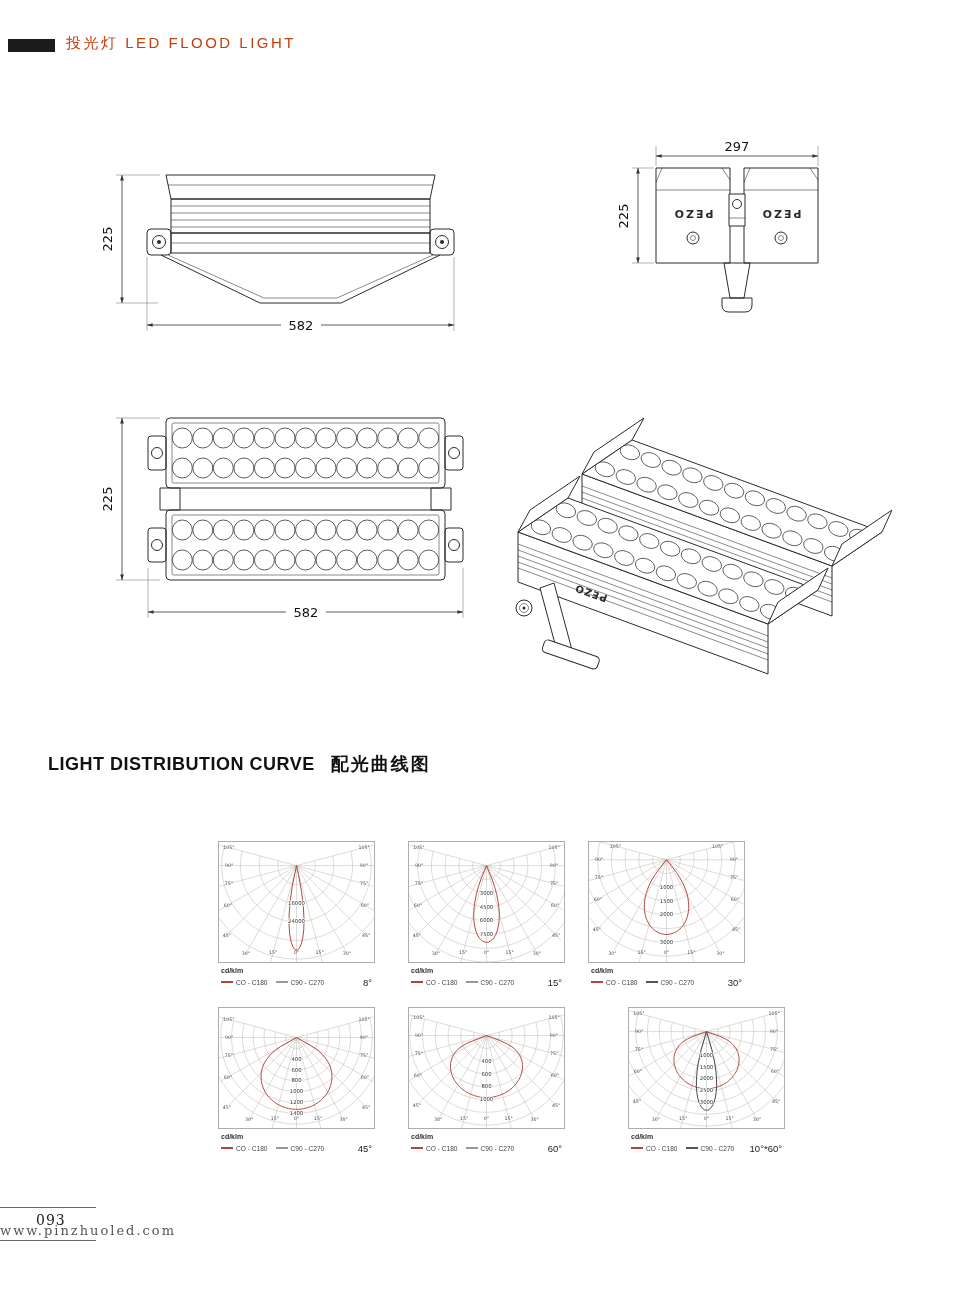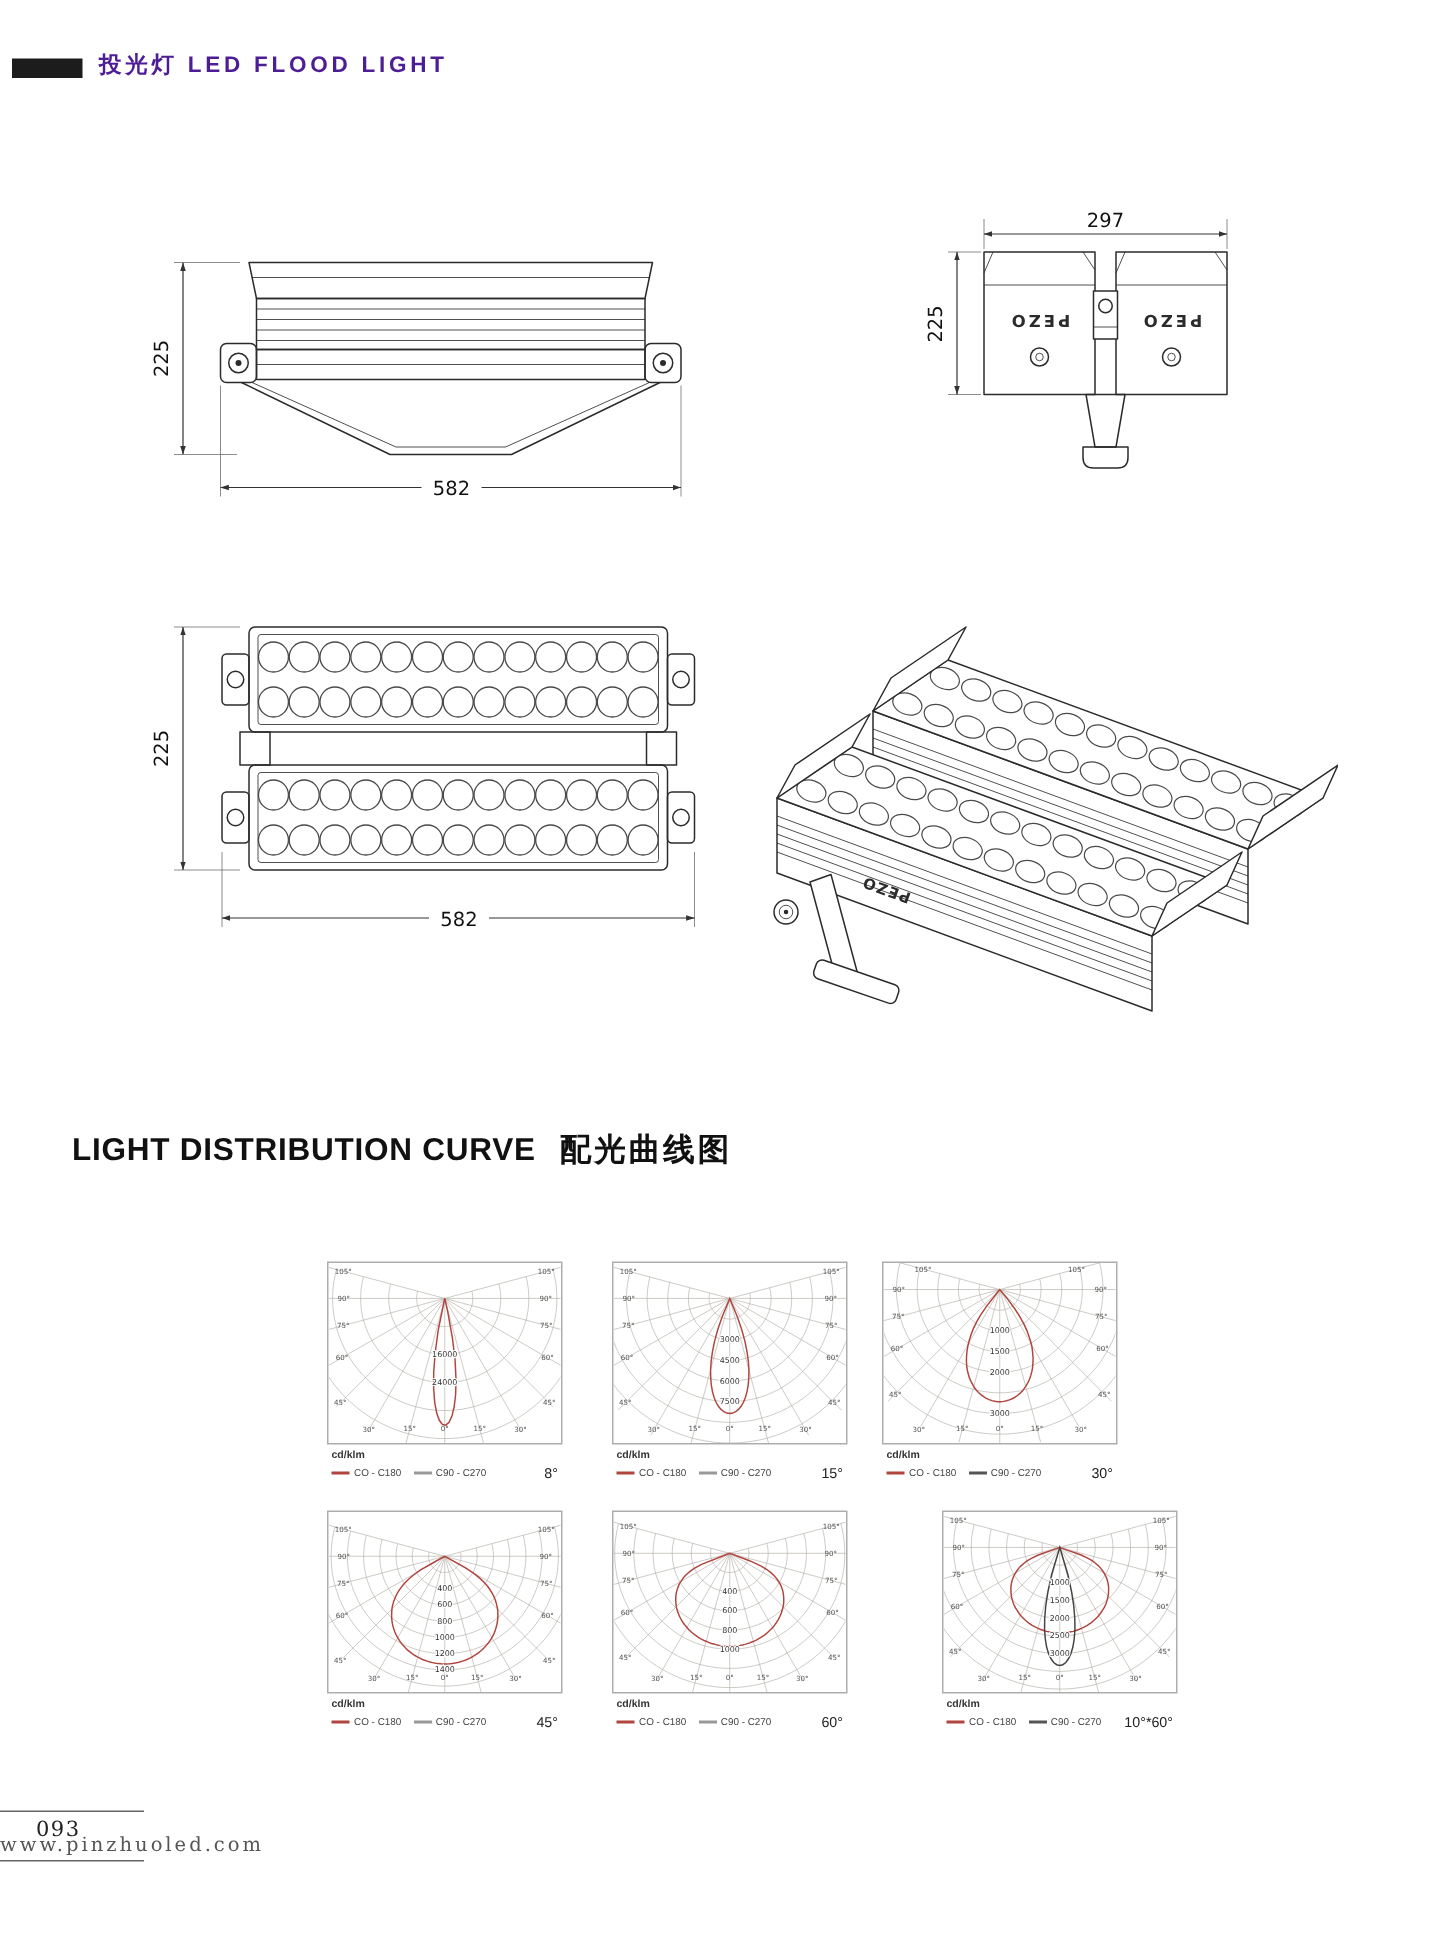--- a/index.html
+++ b/index.html
@@ -1,51 +1,51 @@
 <!DOCTYPE html>
 <html><head>
 <meta charset="utf-8">
 <style>
   *{margin:0;padding:0;box-sizing:border-box}
   html,body{background:#fff}
   body{width:960px;height:1293px;position:relative;overflow:hidden;
        font-family:"Liberation Sans","DejaVu Sans",sans-serif;color:#111}
   .page{position:absolute;inset:0}
   .header-bar{position:absolute;left:8px;top:39px;width:47px;height:13px;background:#1c1c1c}
-  .header-title{position:absolute;left:66px;top:34px;font-size:15px;font-weight:bold;letter-spacing:2.5px;color:#4c1d95}
+  .header-title{position:absolute;left:66px;top:34px;font-size:15px;font-weight:normal;letter-spacing:2.5px;color:#c2410c}
   .draw{position:absolute}
   .ln{fill:none;stroke:#2b2b2b;stroke-width:1;stroke-linejoin:round}
   .lnf{fill:#fff;stroke:#2b2b2b;stroke-width:1;stroke-linejoin:round}
   .lnt{stroke-width:.55}
   .dim{stroke:#333;stroke-width:.8;fill:none}
   .dimt{stroke:#666;stroke-width:.5;fill:none}
   .dimtext{font-size:13px;fill:#111;font-family:"DejaVu Sans",sans-serif}
   .brand{font-size:11px;font-weight:bold;letter-spacing:2px;fill:#2b2b2b;font-family:"DejaVu Sans",sans-serif}
   .isobrand{font-size:10px;font-weight:bold;letter-spacing:1px;fill:#2b2b2b;font-family:"DejaVu Sans",sans-serif}
   .led circle{fill:#fff;stroke:#4a4a4a;stroke-width:.9}
   [data-iso-leds] ellipse{fill:#fff;stroke:#4a4a4a;stroke-width:.8}
-  .section-title{position:absolute;left:48px;top:752px;font-size:21px;font-weight:bold;letter-spacing:.5px;color:#111}
+  .section-title{position:absolute;left:48px;top:752px;font-size:18px;font-weight:bold;letter-spacing:.5px;color:#111}
   .section-title .cn{margin-left:16px;letter-spacing:2px}
   #charts{position:absolute;inset:0}
   .chart{position:absolute;width:157px}
   .chart-box{width:157px;height:122px;border:1px solid #adadad;background:#fff}
   .grid{fill:none;stroke:#b5b0a8;stroke-width:.45}
   .lobe{fill:none;stroke-width:1}
   .atick{font-size:4.8px;fill:#555;font-family:"DejaVu Sans",sans-serif}
   .rtick{font-size:5.4px;fill:#333;font-family:"DejaVu Sans",sans-serif;paint-order:stroke;stroke:#fff;stroke-width:1.4px}
   .legend{margin-top:4px;padding-left:3px}
   .unit{font-size:7px;font-weight:bold;color:#333;margin-bottom:2.5px}
   .lrow{display:flex;align-items:center;gap:3px}
   .sw{display:inline-block;width:12px;height:2px;flex:0 0 auto}
   .ltext{font-size:6.6px;color:#444;margin-right:5px;white-space:nowrap}
   .bangle{margin-left:auto;font-size:9.5px;color:#222;padding-right:3px;white-space:nowrap}
   .foot-line{position:absolute;left:0;width:96px;height:1px;background:#666}
   .foot-line.top{top:1207px}
   .foot-line.bottom{top:1240px}
-  .page-number{position:absolute;left:24px;top:1212px;font-family:"DejaVu Serif",serif;font-size:14px;letter-spacing:1px;color:#222}
+  .page-number{position:absolute;left:36px;top:1212px;font-family:"DejaVu Serif",serif;font-size:14px;letter-spacing:1px;color:#222}
   .website{position:absolute;left:0;right:0;top:1223px;text-align:left;font-family:"DejaVu Serif",serif;font-size:13px;letter-spacing:2px;color:#555}
 </style>
 </head>
 <body>
 
 <div class="page">
 
   <div class="header-bar"></div>
   <div class="header-title">投光灯 LED FLOOD LIGHT</div>
 

